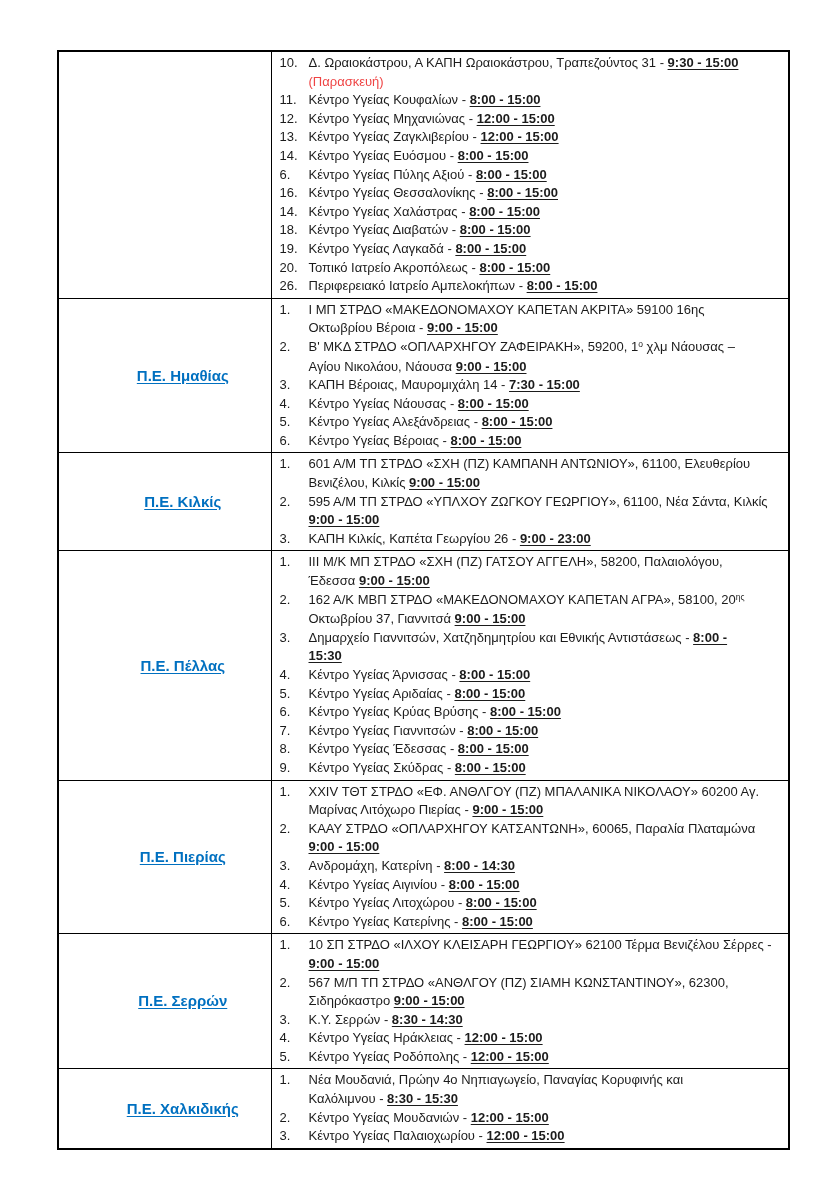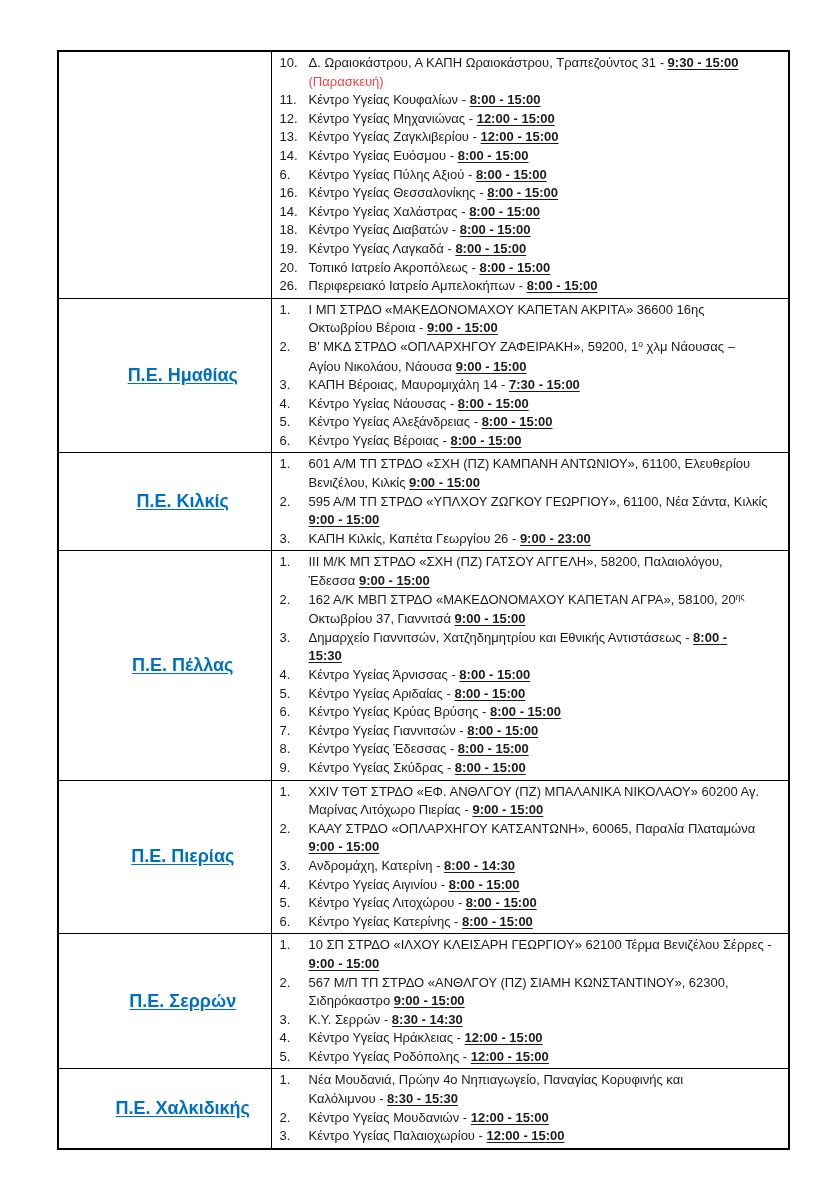--- a/index.html
+++ b/index.html
@@ -31,21 +31,21 @@
   td {
     border: 1.5px solid #000;
     vertical-align: top;
     padding: 0;
   }
   td.region-cell {
     vertical-align: middle;
     text-align: center;
   }
   .region-label {
-    font-size: 18px;
+    font-size: 15px;
     font-weight: bold;
     color: #0070c0;
     text-decoration: underline;
     text-underline-offset: 2px;
     padding-left: 36px;
   }
   td.items-cell {
     padding: 2px 4px 2px 8px;
   }
   .item {
@@ -136,21 +136,21 @@
               <span class="num">26.</span>
               <span class="item-text"><span class="seg-p">Περιφερειακό Ιατρείο Αμπελοκήπων - </span><span class="seg-u">8:00 - 15:00</span></span>
             </div>
           </td>
         </tr>
         <tr>
           <td class="region-cell"><span class="region-label">Π.Ε. Ημαθίας</span></td>
           <td class="items-cell">
             <div class="item">
               <span class="num">1.</span>
-              <span class="item-text"><span class="seg-p">Ι ΜΠ ΣΤΡΔΟ «ΜΑΚΕΔΟΝΟΜΑΧΟΥ ΚΑΠΕΤΑΝ ΑΚΡΙΤΑ» 36600 16ης</span><br><span class="seg-p">Οκτωβρίου Βέροια - </span><span class="seg-u">9:00 - 15:00</span></span>
+              <span class="item-text"><span class="seg-p">Ι ΜΠ ΣΤΡΔΟ «ΜΑΚΕΔΟΝΟΜΑΧΟΥ ΚΑΠΕΤΑΝ ΑΚΡΙΤΑ» 59100 16ης</span><br><span class="seg-p">Οκτωβρίου Βέροια - </span><span class="seg-u">9:00 - 15:00</span></span>
             </div>
             <div class="item">
               <span class="num">2.</span>
               <span class="item-text"><span class="seg-p">Β' ΜΚΔ ΣΤΡΔΟ «ΟΠΛΑΡΧΗΓΟΥ ΖΑΦΕΙΡΑΚΗ», 59200, 1</span><span class="seg-sup">ο</span><span class="seg-p"> χλμ Νάουσας –</span><br><span class="seg-p">Αγίου Νικολάου, Νάουσα </span><span class="seg-u">9:00 - 15:00</span></span>
             </div>
             <div class="item">
               <span class="num">3.</span>
               <span class="item-text"><span class="seg-p">ΚΑΠΗ Βέροιας, Μαυρομιχάλη 14 - </span><span class="seg-u">7:30 - 15:00</span></span>
             </div>
             <div class="item">

